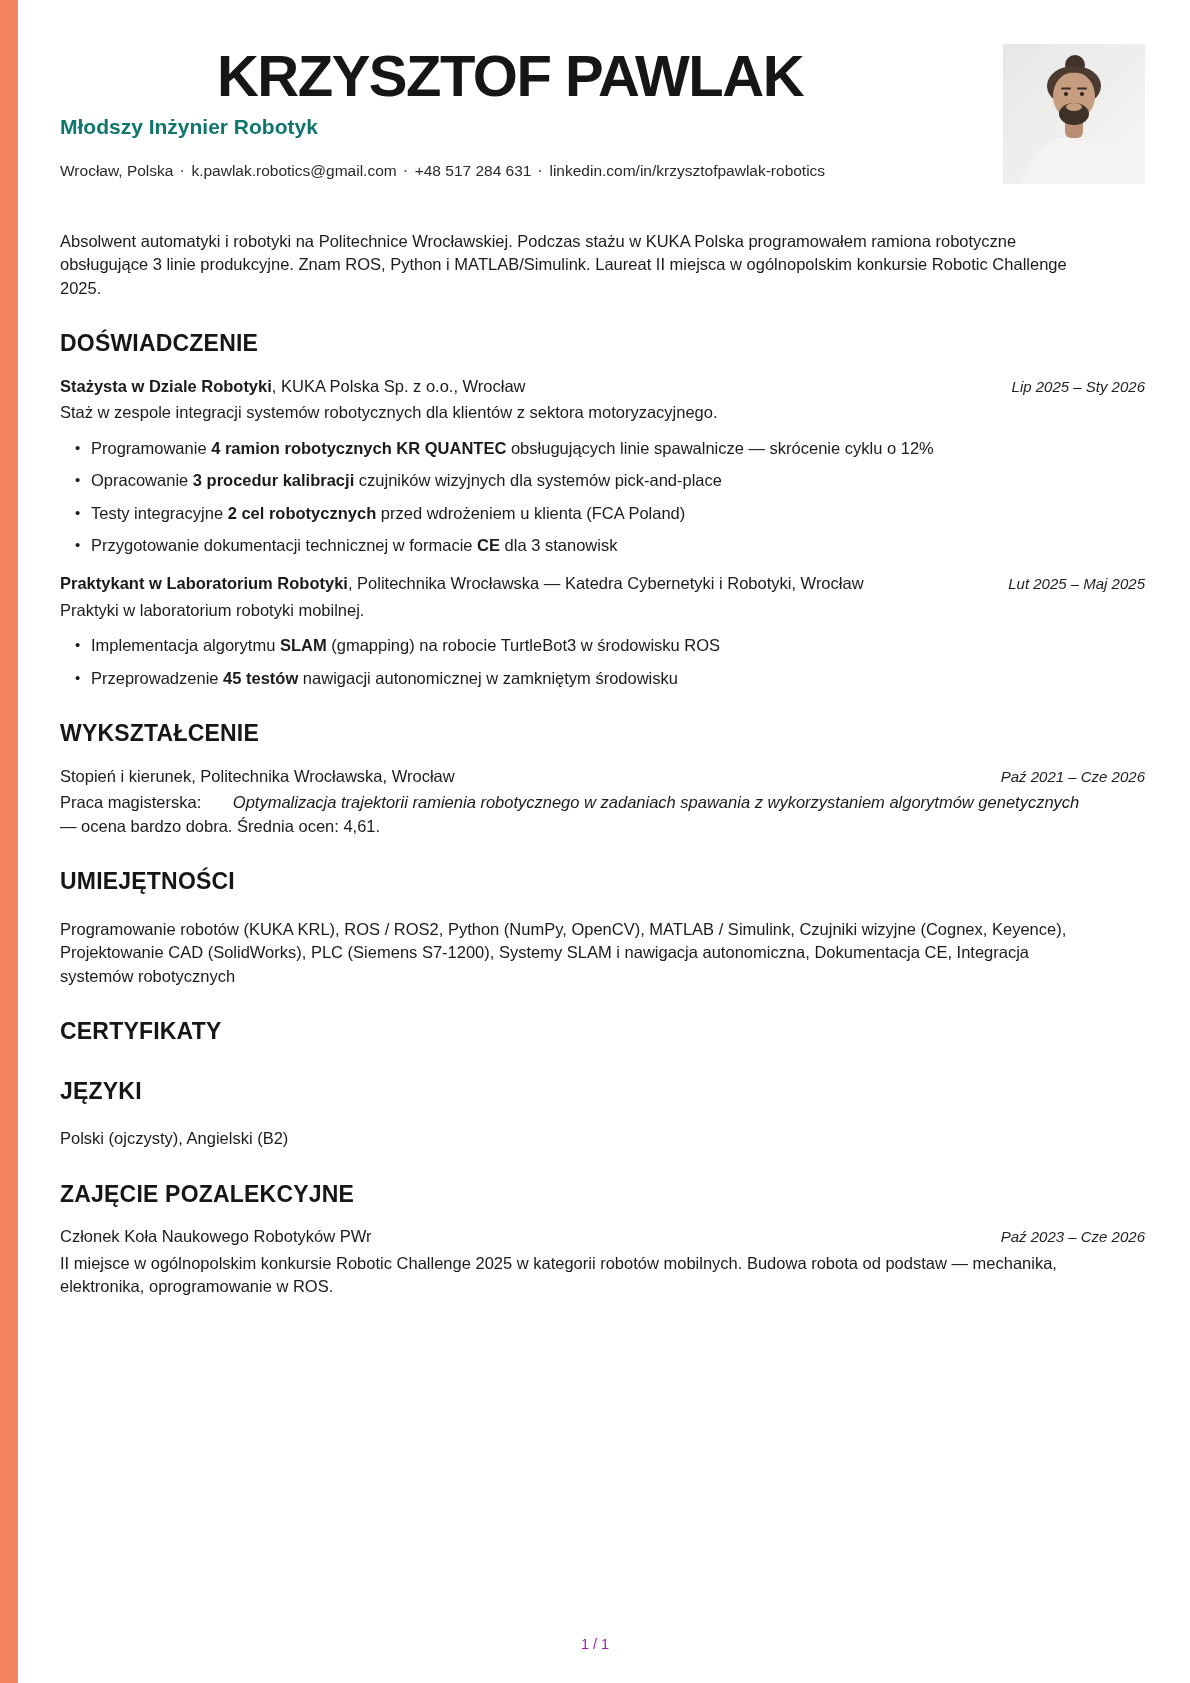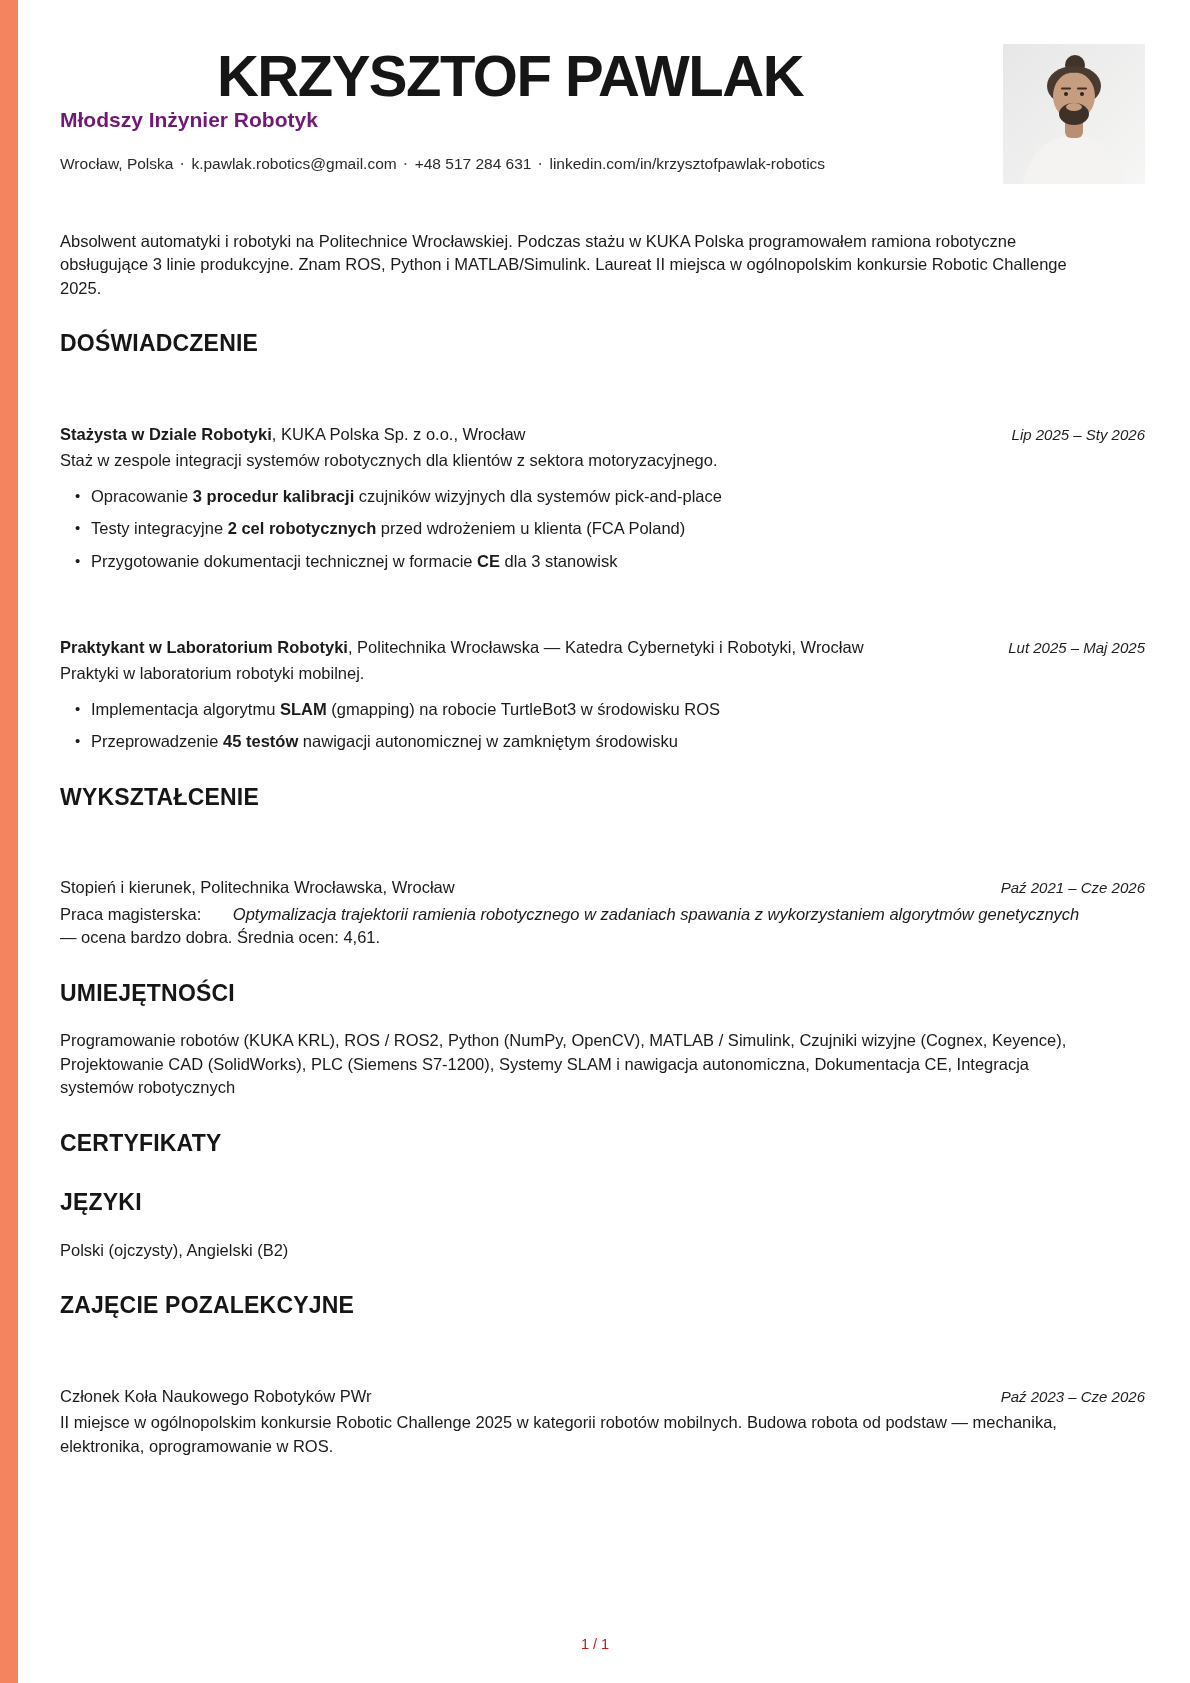--- a/index.html
+++ b/index.html
@@ -9,41 +9,41 @@
     font-family:"Liberation Sans","DejaVu Sans",sans-serif;
     font-size:16.5px;line-height:1.42;
     -webkit-font-smoothing:antialiased;
   }
   .accent-bar{position:absolute;left:0;top:0;width:18px;height:1683px;background:#F4845F;}
   .page{position:absolute;left:60px;top:46px;width:1085px;}
   
   .header{position:relative;min-height:150px;}
   .header-text{max-width:900px;}
   h1{margin:0;font-size:58px;line-height:1.02;font-weight:800;letter-spacing:-1.5px;color:#161616;text-align:center;}
-  h2{margin:0 0 0;font-size:21px;font-weight:700;color:#701a75;}
+  h2{margin:7px 0 0;font-size:21px;font-weight:700;color:#0f766e;}
   .contact{margin-top:18px;font-size:15.5px;color:#2a2a2a;}
   .contact .sep{padding:0 7px;color:#555;font-weight:700;font-size:12px;vertical-align:1px;}
   .photo{position:absolute;right:0;top:-2px;width:142px;height:140px;overflow:hidden;background:#ededed;}
   .photo svg{display:block;}
   
   .summary{margin:34px 0 0;max-width:1025px;}
   .sec{margin:27px 0 0;font-size:23px;font-weight:800;letter-spacing:.2px;color:#161616;}
   .entry{margin-top:15px;}
   .entry-head{display:flex;justify-content:space-between;align-items:baseline;gap:20px;}
-  .entry-title{flex:1 1 auto;margin-top:48px;}
+  .entry-title{flex:1 1 auto;}
   .entry-date{flex:0 0 auto;font-style:italic;font-size:15px;color:#1f1f1f;white-space:nowrap;}
   .entry-desc{margin:3px 0 0;max-width:1025px;}
   .bullets{margin:12px 0 0;padding:0 0 0 31px;list-style:none;}
   .bullets li{position:relative;margin:0 0 9px;max-width:1000px;}
   .bullets li::before{content:"•";position:absolute;left:-16px;top:0;font-size:15px;color:#1b1b1b;}
   .b{font-weight:700;}
   .i{font-style:italic;margin-left:27px;}
   .measure{max-width:1025px;}
   .sec + p{margin-top:20px;}
-  .footer{position:absolute;left:0;right:0;bottom:28px;text-align:center;font-size:14.5px;color:#b91c1c;}
+  .footer{position:absolute;left:0;right:0;bottom:28px;text-align:center;font-size:14.5px;color:#a21caf;}
 </style>
 </head>
 <body>
 
 <div class="accent-bar"></div>
 
 <div class="page">
 
   <header class="header">
     <div class="header-text">
@@ -83,20 +83,21 @@
   <section>
     <h3 class="sec">DOŚWIADCZENIE</h3>
 
     <div class="entry">
       <div class="entry-head">
         <div class="entry-title"><span class="b">Stażysta w Dziale Robotyki</span><span>, KUKA Polska Sp. z o.o., Wrocław</span></div>
         <div class="entry-date">Lip 2025 – Sty 2026</div>
       </div>
       <p class="entry-desc">Staż w zespole integracji systemów robotycznych dla klientów z sektora motoryzacyjnego.</p>
       <ul class="bullets">
+          <li><span>Programowanie </span><span class="b">4 ramion robotycznych KR QUANTEC</span><span> obsługujących linie spawalnicze — skrócenie cyklu o 12%</span></li>
           <li><span>Opracowanie </span><span class="b">3 procedur kalibracji</span><span> czujników wizyjnych dla systemów pick-and-place</span></li>
           <li><span>Testy integracyjne </span><span class="b">2 cel robotycznych</span><span> przed wdrożeniem u klienta (FCA Poland)</span></li>
           <li><span>Przygotowanie dokumentacji technicznej w formacie </span><span class="b">CE</span><span> dla 3 stanowisk</span></li>
         </ul>
     </div>
 
     <div class="entry">
       <div class="entry-head">
         <div class="entry-title"><span class="b">Praktykant w Laboratorium Robotyki</span><span>, Politechnika Wrocławska — Katedra Cybernetyki i Robotyki, Wrocław</span></div>
         <div class="entry-date">Lut 2025 – Maj 2025</div>

